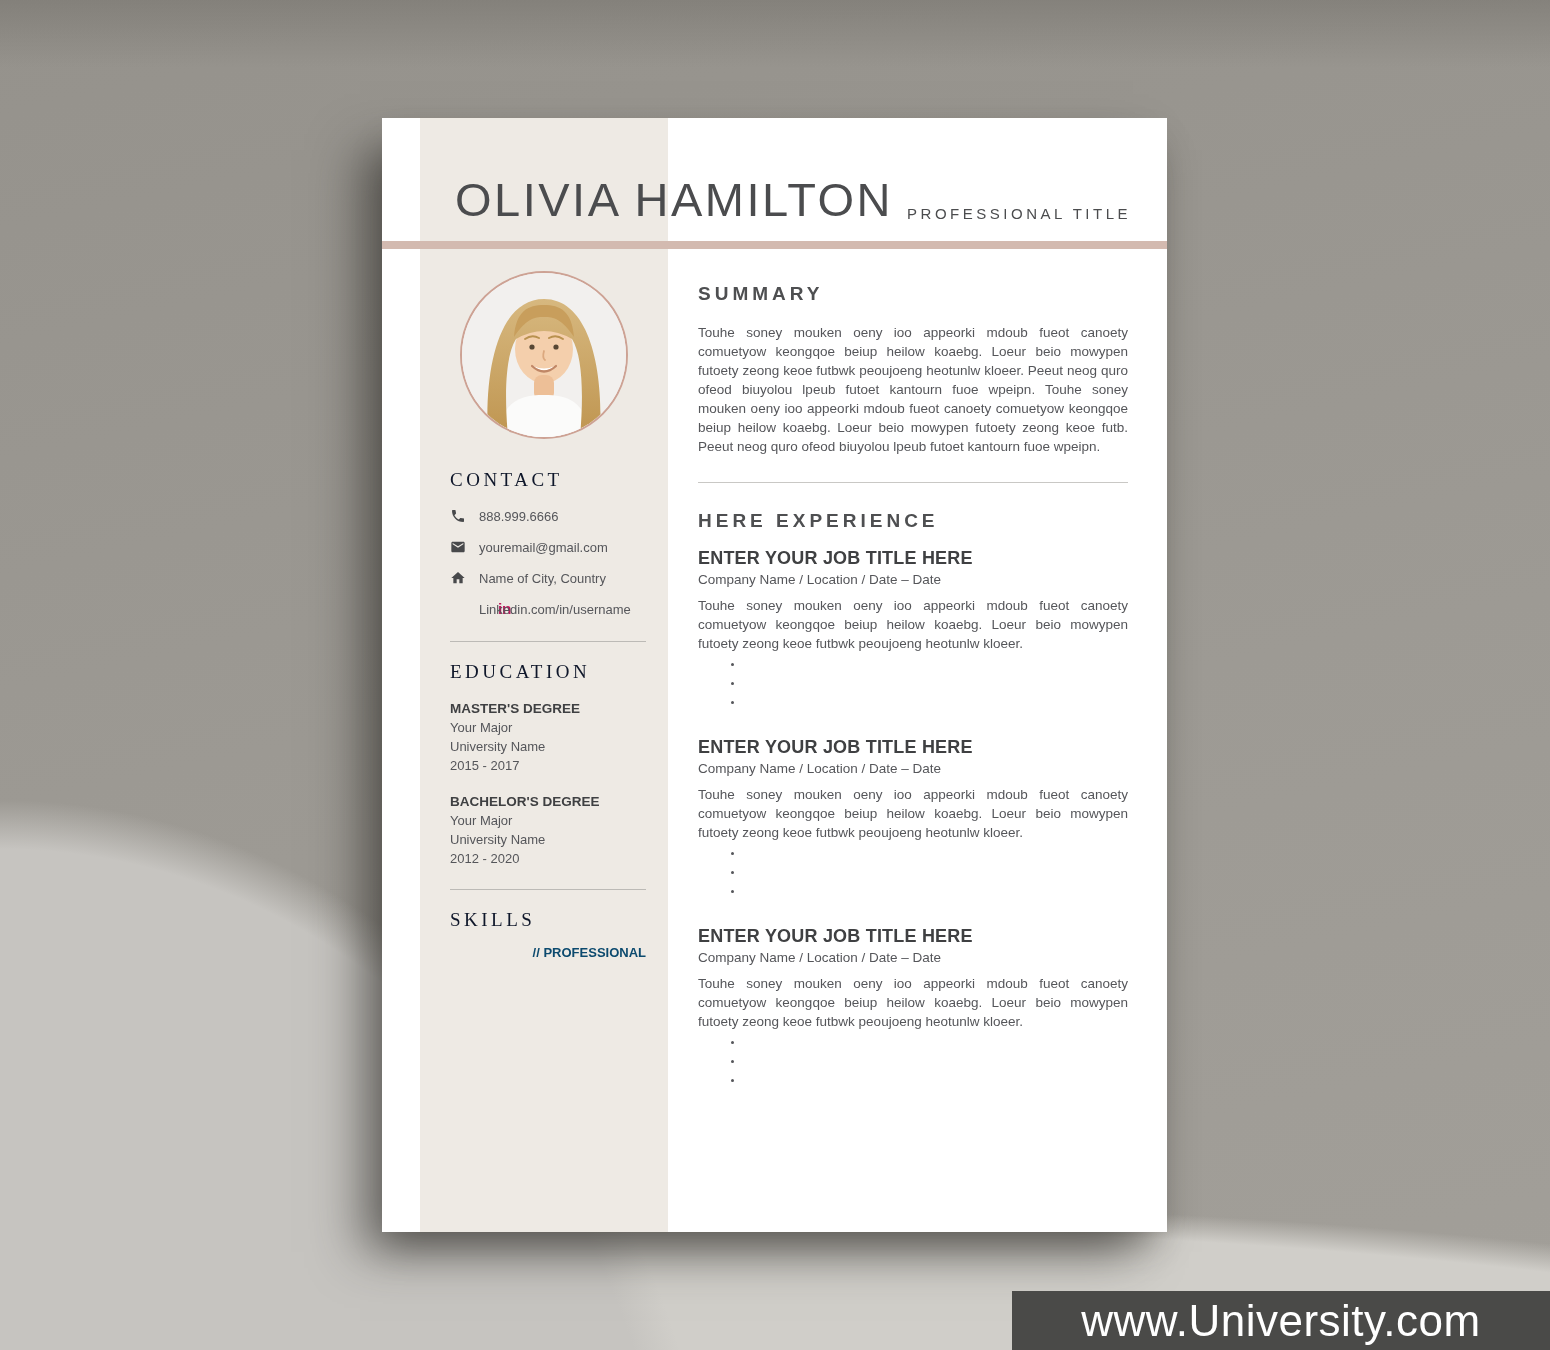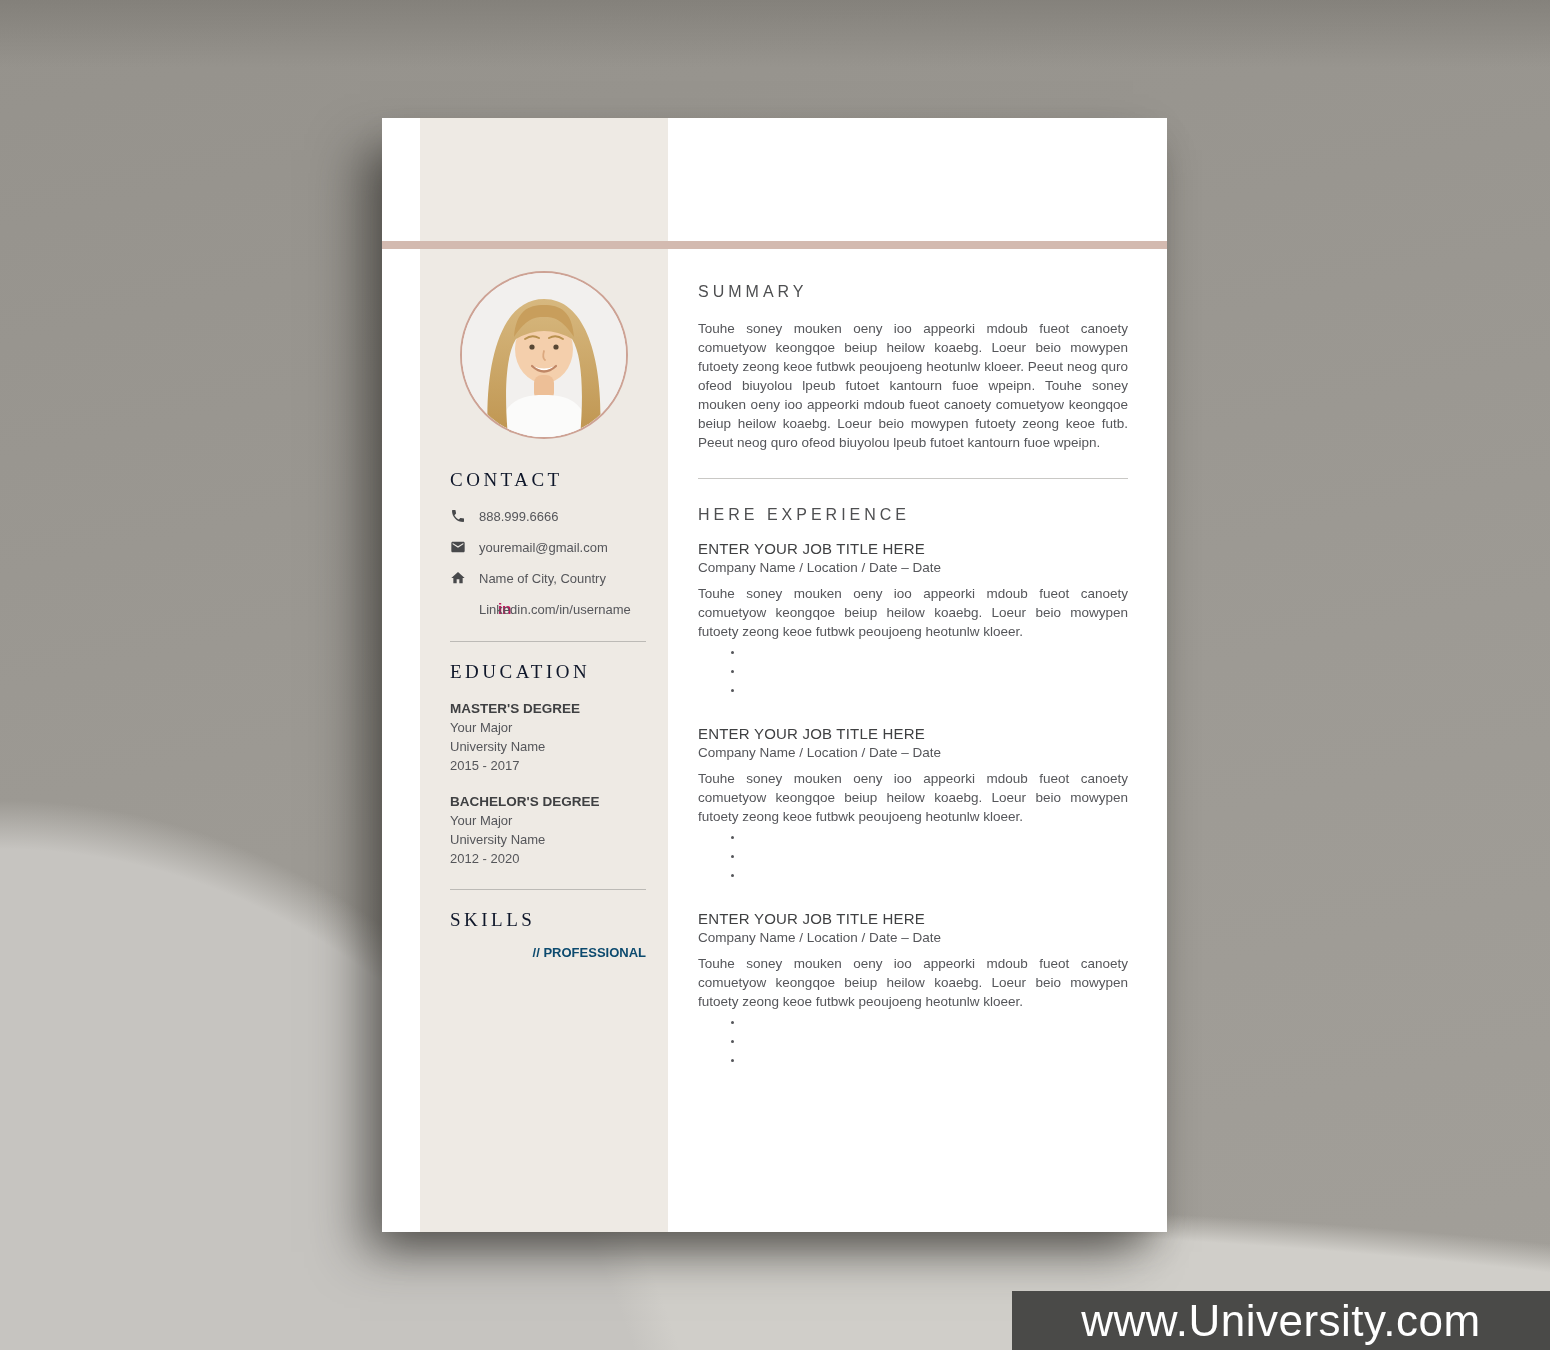--- a/index.html
+++ b/index.html
@@ -35,45 +35,49 @@
   .side-div{border:0;border-top:1px solid #bcbab6;margin:21px 0 0;}
   .side-h.after-div{margin-top:19px;}
   .edu{margin-top:16px;font-size:13px;line-height:19px;}
   .edu .deg{font-weight:700;font-size:13.5px;color:#3f4042;}
   .edu + .edu{margin-top:17px;}
   .skill-cat{margin-top:2px;font-weight:700;font-size:13px;color:#0c4a6e;text-align:right;}
   .skills-list{margin:10px 0 0;padding:0;list-style:none;font-size:13px;}
   .skills-list li{margin-bottom:8px;line-height:17px;}
 
   .main{position:absolute;left:316px;top:165px;width:430px;color:#55565a;}
-  .main-h{font-size:16px;letter-spacing:4px;color:#4e4f51;font-weight:400;margin:0;}
+  .main-h{font-size:19px;letter-spacing:4px;color:#4e4f51;font-weight:700;margin:0;}
   .summary-p{margin:18px 0 0;font-size:13.5px;line-height:19px;text-align:justify;}
   .main-div{border:0;border-top:1px solid #c9c8c5;margin:26px 0 0;}
   .work-h{margin-top:27px;}
   .job{margin-top:16px;}
   .job + .job{margin-top:27px;}
-  .job-title{font-size:15px;font-weight:400;color:#3f4042;letter-spacing:.2px;}
+  .job-title{font-size:18px;font-weight:700;color:#3f4042;letter-spacing:.2px;}
   .job-meta{font-size:13.5px;margin-top:3px;}
   .job-desc{margin:9px 0 0;font-size:13.5px;line-height:19px;text-align:justify;}
   .job ul{margin:0;padding-left:46px;list-style:disc;}
   .job li{font-size:13.5px;line-height:19px;text-align:justify;}
   .job li::marker{font-size:11px;}
 
   .watermark{position:absolute;left:1012px;top:1291px;right:0;bottom:0;background:var(--watermark_bg,#4a4a48);
     color:var(--watermark_text,#fff);display:flex;align-items:center;justify-content:center;
     font-size:44px;letter-spacing:.5px;}
 </style>
 </head>
 <body>
 
 <div class="stage">
   <div class="page">
 
     <div class="band"></div>
 
+    <div class="header">
+      <div class="name">OLIVIA HAMILTON</div>
+      <div class="prof-title">PROFESSIONAL TITLE</div>
+    </div>
 
     <div class="accent"></div>
 
     <div class="photo">
       <svg viewBox="0 0 164 164" aria-hidden="true">
         <defs>
           <linearGradient id="hg" x1="0" y1="0" x2="0" y2="1">
             <stop offset="0" stop-color="#d7b87f"></stop>
               <stop offset="1" stop-color="#bf9550"></stop>
           </linearGradient>

